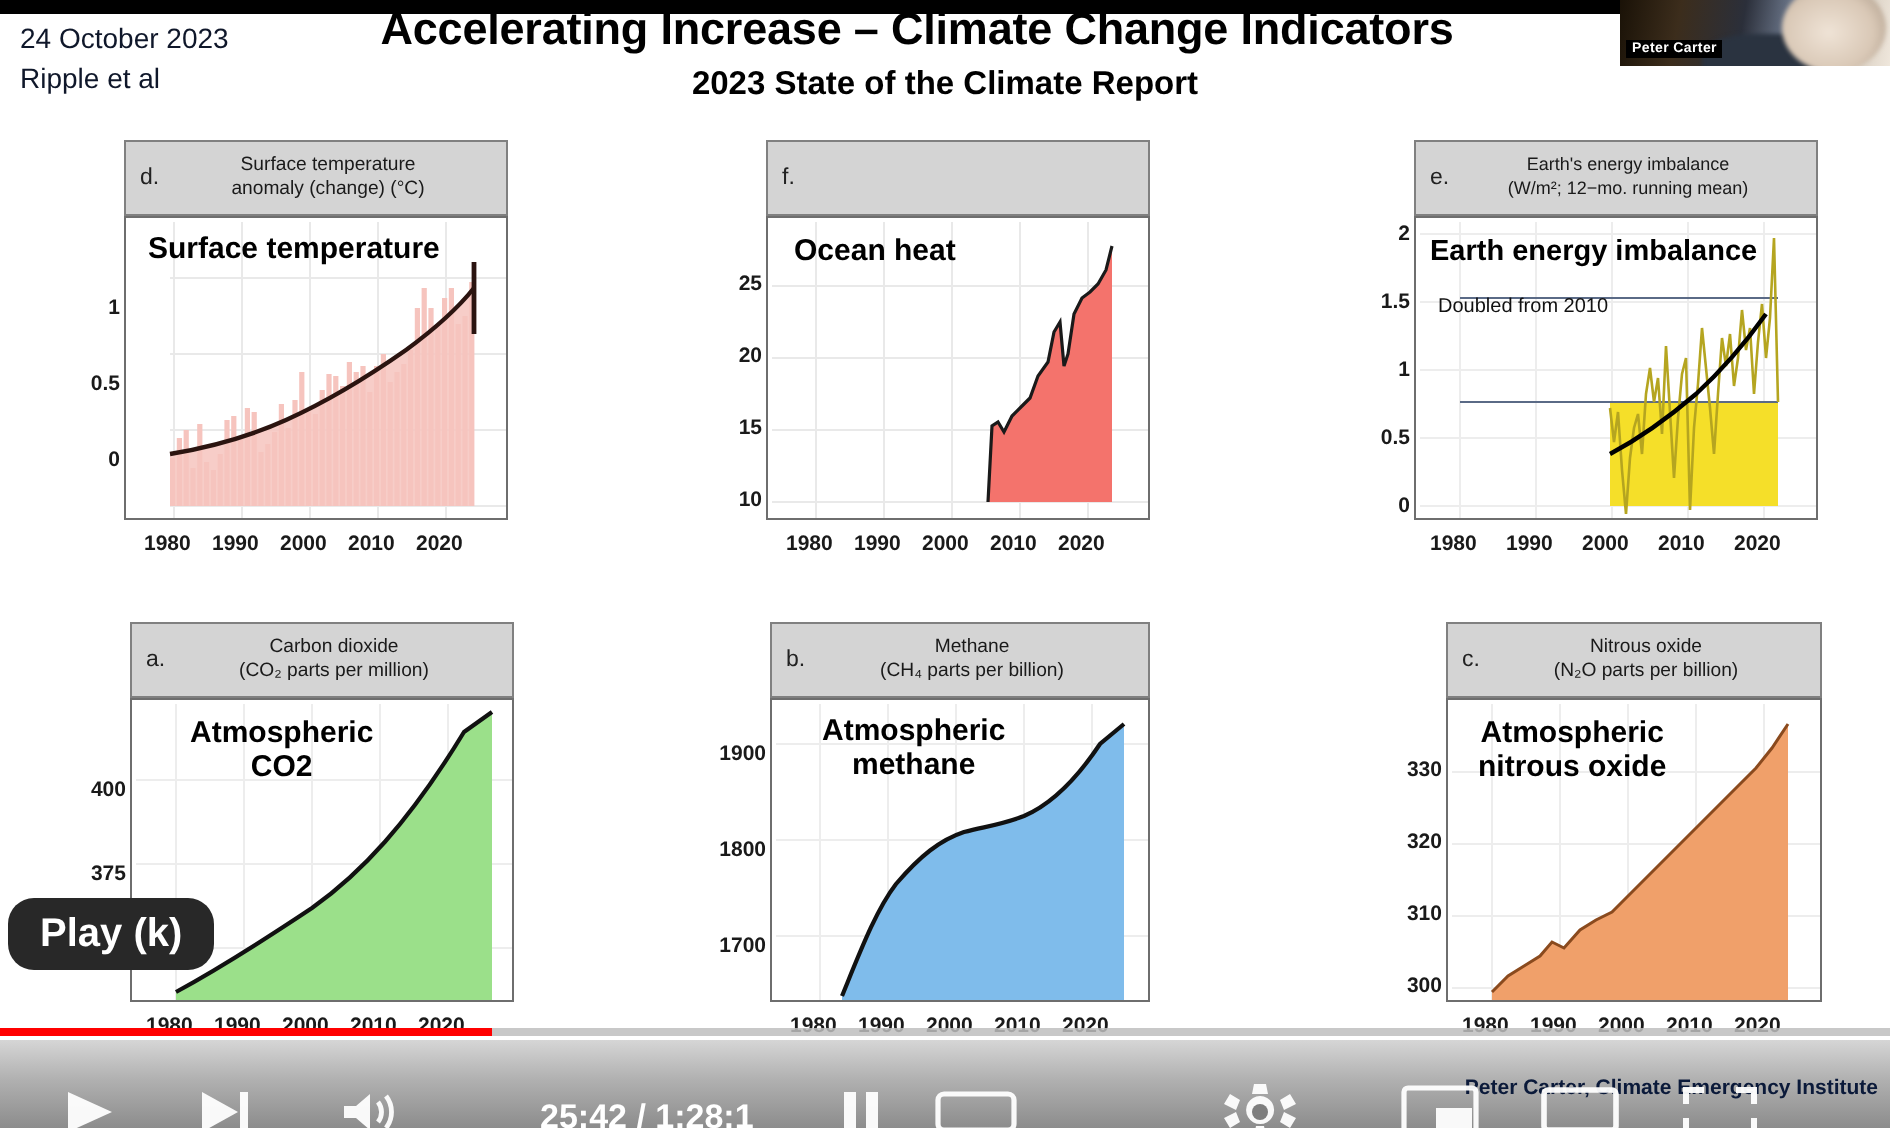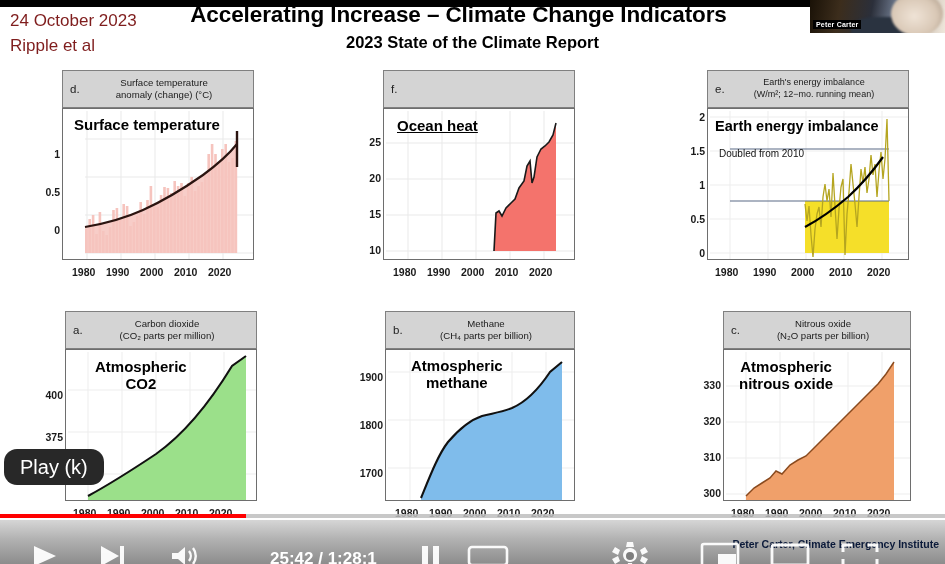--- a/index.html
+++ b/index.html
@@ -20,21 +20,21 @@
   
   .top-strip {
     position: absolute; top: 0; left: 0;
     width: 945px; height: 7px;
     background: #000;
   }
 
   
   .slide-date {
     position: absolute; left: 10px; top: 9px;
-    font-size: 17px; color: #7f1d1d; line-height: 1.45;
+    font-size: 14px; color: #0f172a; line-height: 1.45;
     white-space: nowrap;
   }
   .slide-date .line2 { display: block; }
 
   .slide-title {
     position: absolute; left: 0; top: 2px; width: 917px;
     text-align: center;
     font-size: 22.5px; font-weight: bold; color: #000;
     letter-spacing: -0.1px;
   }
@@ -120,21 +120,21 @@
     white-space: nowrap;
   }
   .ytick { text-align: right; }
 
   
   .tooltip-play {
     position: absolute; left: 4px; top: 449px;
     background: #282828; color: #fff;
     border-radius: 13px;
     padding: 8px 16px;
-    font-size: 20px; font-weight: normal;
+    font-size: 20px; font-weight: bold;
     line-height: 1;
   }
 
   
   .progress-track {
     position: absolute; left: 0; top: 514px;
     width: 945px; height: 4px;
     background: rgba(190,190,190,.85);
   }
   .progress-played {
@@ -289,21 +289,21 @@
           <line x1="24" y1="2" x2="24" y2="150"></line>
           <line x1="58" y1="2" x2="58" y2="150"></line>
           <line x1="92" y1="2" x2="92" y2="150"></line>
           <line x1="126" y1="2" x2="126" y2="150"></line>
           <line x1="160" y1="2" x2="160" y2="150"></line>
         </g>
         <path d="M110,142 L112,104 L115,102 L118,107 L122,99 L127,94 L131,90 L135,79 L140,72 L143,57 L146,52 L148,74 L150,68 L153,48 L157,40 L161,37 L165,33 L169,26 L172,14 L172,142 Z" fill="#F4736C"></path>
         <path d="M110,142 L112,104 L115,102 L118,107 L122,99 L127,94 L131,90 L135,79 L140,72 L143,57 L146,52 L148,74 L150,68 L153,48 L157,40 L161,37 L165,33 L169,26 L172,14" fill="none" stroke="#1a1a1a" stroke-width="1.6"></path>
       </svg>
     </div>
-    <div class="overlay-label" style="left:14px; top:48px;text-decoration:underline;">Ocean heat</div>
+    <div class="overlay-label" style="left:14px; top:48px;">Ocean heat</div>
     <div class="ytick" style="left:-32px; top:66px; width:30px;">25</div>
     <div class="ytick" style="left:-32px; top:102px; width:30px;">20</div>
     <div class="ytick" style="left:-32px; top:138px; width:30px;">15</div>
     <div class="ytick" style="left:-32px; top:174px; width:30px;">10</div>
     <div class="xtick" style="left:10px; top:196px;">1980</div>
     <div class="xtick" style="left:44px; top:196px;">1990</div>
     <div class="xtick" style="left:78px; top:196px;">2000</div>
     <div class="xtick" style="left:112px; top:196px;">2010</div>
     <div class="xtick" style="left:146px; top:196px;">2020</div>
   </div>

